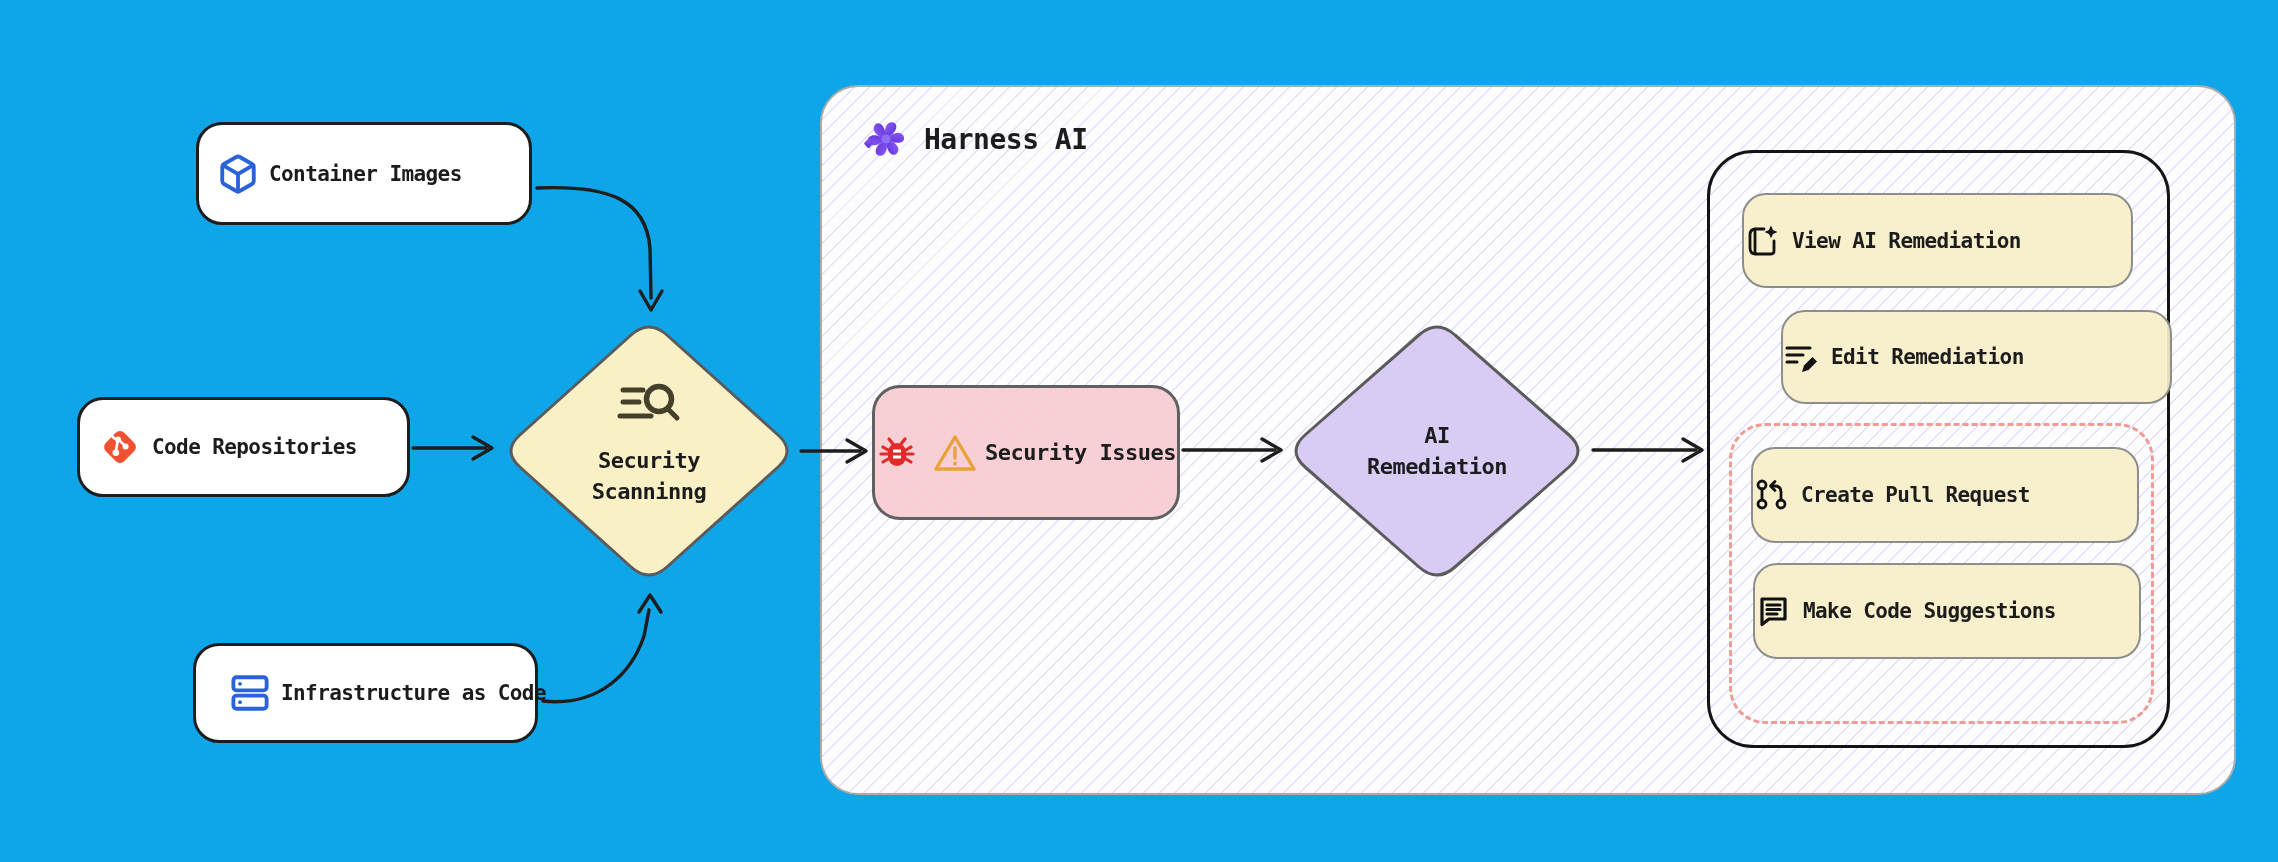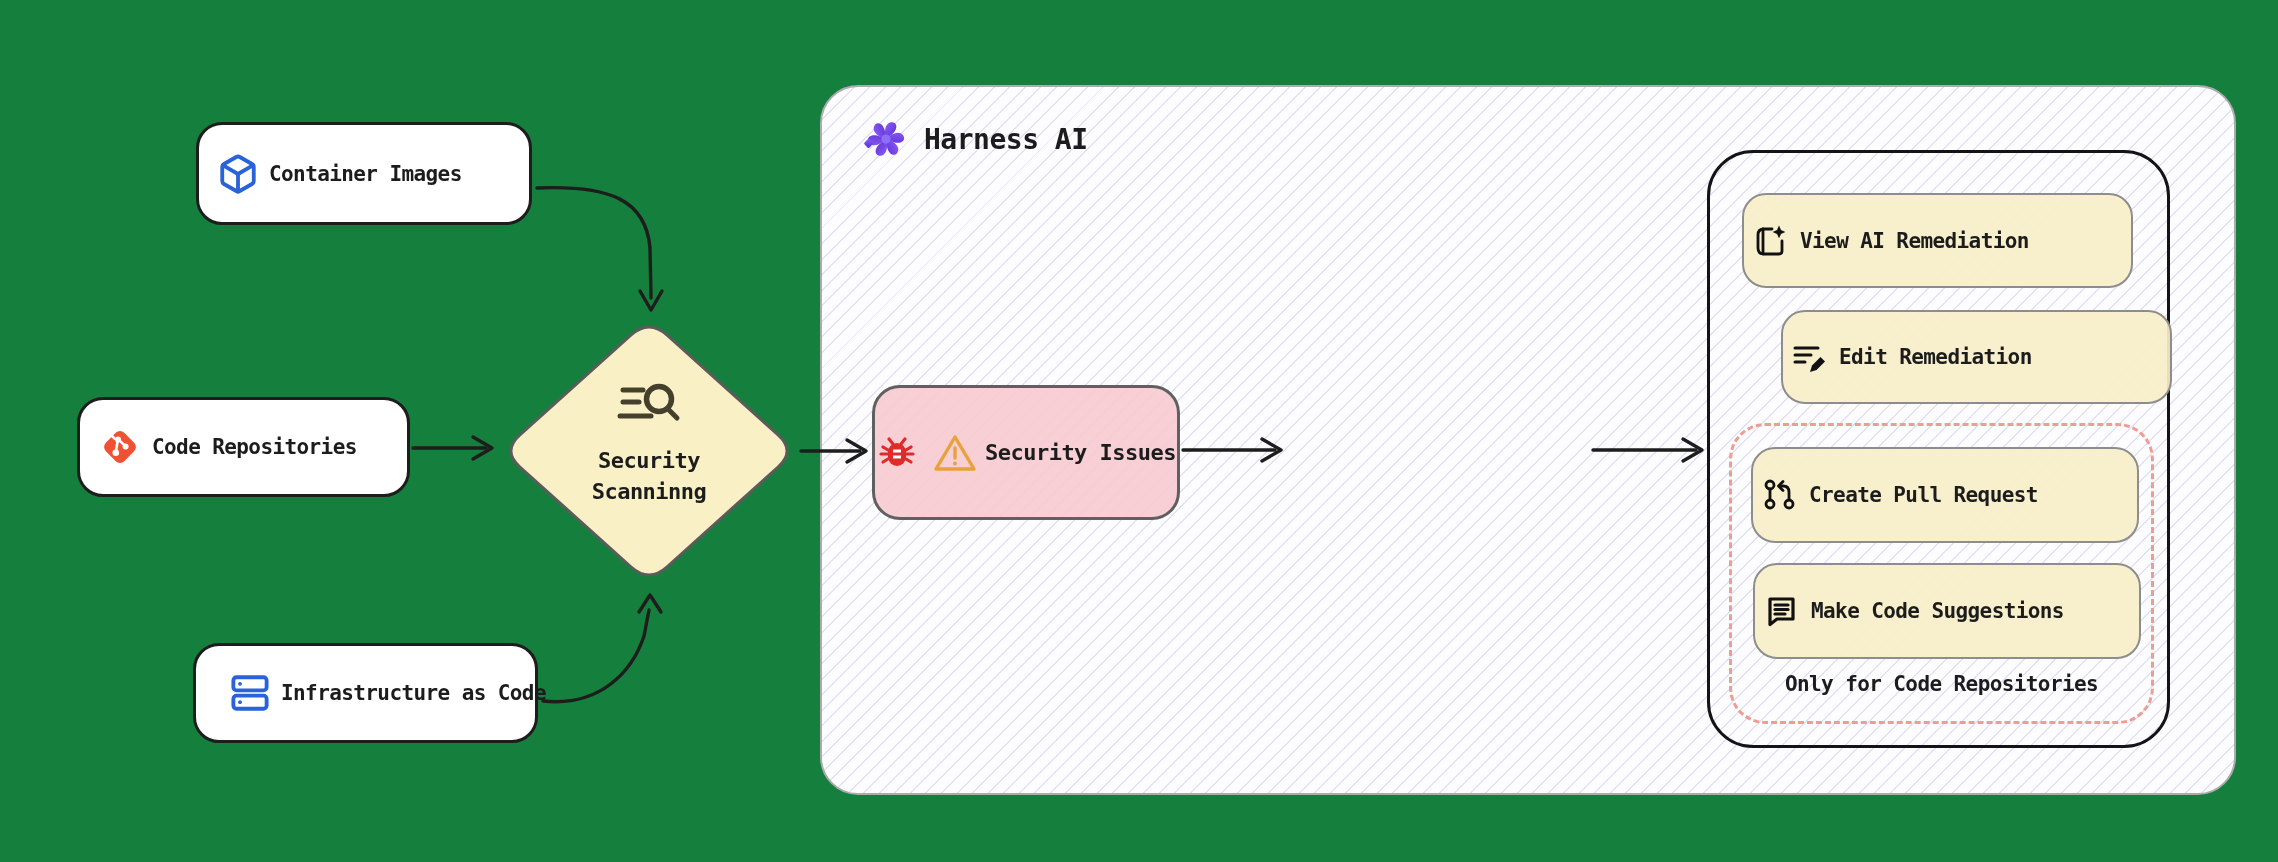--- a/index.html
+++ b/index.html
@@ -1,16 +1,16 @@
 <!DOCTYPE html>
 <html><head>
 <meta charset="utf-8">
 <style>
   html,body{margin:0;padding:0;background:#ffffff;}
-  .canvas{position:relative;width:2278px;height:862px;background:#15803d;overflow:hidden;
+  .canvas{position:relative;width:2278px;height:862px;background:#0ea5e9;overflow:hidden;
           font-family:"DejaVu Sans Mono","Liberation Mono",monospace;color:#1c1c1c;}
 
   
   .box{position:absolute;display:flex;align-items:center;gap:10px;background:#ffffff;
        border:3px solid #1d1d1d;border-radius:26px;padding:15px 18px;box-sizing:border-box;}
   .box .lbl{font-size:21px;font-weight:600;letter-spacing:-0.6px;white-space:nowrap;}
 
   
   .diamond{position:absolute;}
   .diamond svg.shape{position:absolute;left:0;top:0;}
@@ -30,21 +30,21 @@
   
   .issues{position:absolute;left:872px;top:385px;width:308px;height:135px;box-sizing:border-box;
           background:rgba(246,203,209,0.92);border:3px solid #606060;border-radius:28px;
           display:flex;flex-direction:row;align-items:center;justify-content:center;gap:7px;}
   .issues .irow{display:flex;align-items:center;gap:14px;}
   .issues .lbl{font-size:22px;font-weight:600;letter-spacing:-0.5px;}
 
   
   .actions{position:absolute;left:1707px;top:150px;width:463px;height:598px;box-sizing:border-box;
            border:3.5px solid #141414;border-radius:46px;}
-  .abtn{position:absolute;display:flex;align-items:center;gap:12px;padding:0 8px;box-sizing:border-box;
+  .abtn{position:absolute;display:flex;align-items:center;gap:12px;padding:0 0;box-sizing:border-box;
         background:rgba(248,239,200,0.93);border:2px solid #8D8D8D;border-radius:24px;
         font-size:21px;font-weight:600;letter-spacing:-0.6px;white-space:nowrap;}
   .dashed{position:absolute;left:19px;top:270px;width:425px;height:301px;box-sizing:border-box;
           border:3px dashed #EF9D92;border-radius:36px;}
   .note{position:absolute;left:0;right:0;top:246px;text-align:center;font-size:21px;
         font-weight:600;letter-spacing:-0.6px;}
 
   .arrows{position:absolute;left:0;top:0;z-index:10;pointer-events:none;}
   .icon{flex:0 0 auto;}
 </style>
@@ -147,20 +147,29 @@
       </svg>
       <svg class="icon" width="46" height="42" viewBox="0 0 46 42" fill="none">
         <path d="M23,5 L42,37 H4 Z" stroke="#E9A23B" stroke-width="3.4" stroke-linejoin="round"></path>
         <line x1="23" y1="16" x2="23" y2="26" stroke="#E9A23B" stroke-width="3.4" stroke-linecap="round"></line>
         <circle cx="23" cy="31.5" r="2" fill="#E9A23B"></circle>
       </svg>
     </div>
     <span class="lbl">Security Issues</span>
   </div>
 
+  <div class="diamond" style="left:1283px;top:315px;width:308px;height:272px;">
+    <svg class="shape" width="308" height="272" viewBox="0 0 308 272">
+      <path d="M172,20 L286,120 Q304,136 286,152 L172,252 Q154,268 136,252 L22,152 Q4,136 22,120 L136,20 Q154,4 172,20 Z" fill="#D8CCF5" stroke="#5B5B5B" stroke-width="3"></path>
+    </svg>
+    <div class="dcontent">
+      <span>AI</span>
+      <span>Remediation</span>
+    </div>
+  </div>
 
   <div class="actions">
 
     <div class="abtn" style="left:32px;top:40px;width:391px;height:95px;">
       <svg class="icon" width="36" height="36" viewBox="0 0 36 36" fill="none" stroke="#111111" stroke-width="2.8" stroke-linecap="round" stroke-linejoin="round">
         <path d="M20,6 H12 Q6,6 6,12 V25 Q6,31 12,31 H27 Q30,31 30,28 V18"></path>
         <path d="M11,6 V31"></path>
         <path d="M27,2.5 l2,4.4 4.4,2 -4.4,2 -2,4.4 -2,-4.4 -4.4,-2 4.4,-2 Z" fill="#111111" stroke="none"></path>
       </svg>
       <span>View AI Remediation</span>
@@ -193,21 +202,20 @@
       <div class="abtn" style="left:21px;top:137px;width:388px;height:96px;">
         <svg class="icon" width="36" height="36" viewBox="0 0 36 36" fill="none" stroke="#111111" stroke-width="3.2" stroke-linejoin="round" stroke-linecap="round">
           <path d="M7,6 H30 V26 H14 L7,31.5 Z"></path>
           <line x1="12" y1="12" x2="25" y2="12"></line>
           <line x1="12" y1="16.5" x2="25" y2="16.5"></line>
           <line x1="12" y1="21" x2="22" y2="21"></line>
         </svg>
         <span>Make Code Suggestions</span>
       </div>
 
-      <div class="note">Only for Code Repositories</div>
     </div>
   </div>
 
   <svg class="arrows" width="2278" height="862" viewBox="0 0 2278 862">
     <g fill="none" stroke="#1d1d1d" stroke-width="3.4" stroke-linecap="round">
 
       <path d="M537,188 C610,185 646,200 650,248 L651,298"></path>
       <path d="M640,291 L651,310 M662,291 L651,310"></path>
 
       <path d="M413,448 L486,448"></path>

